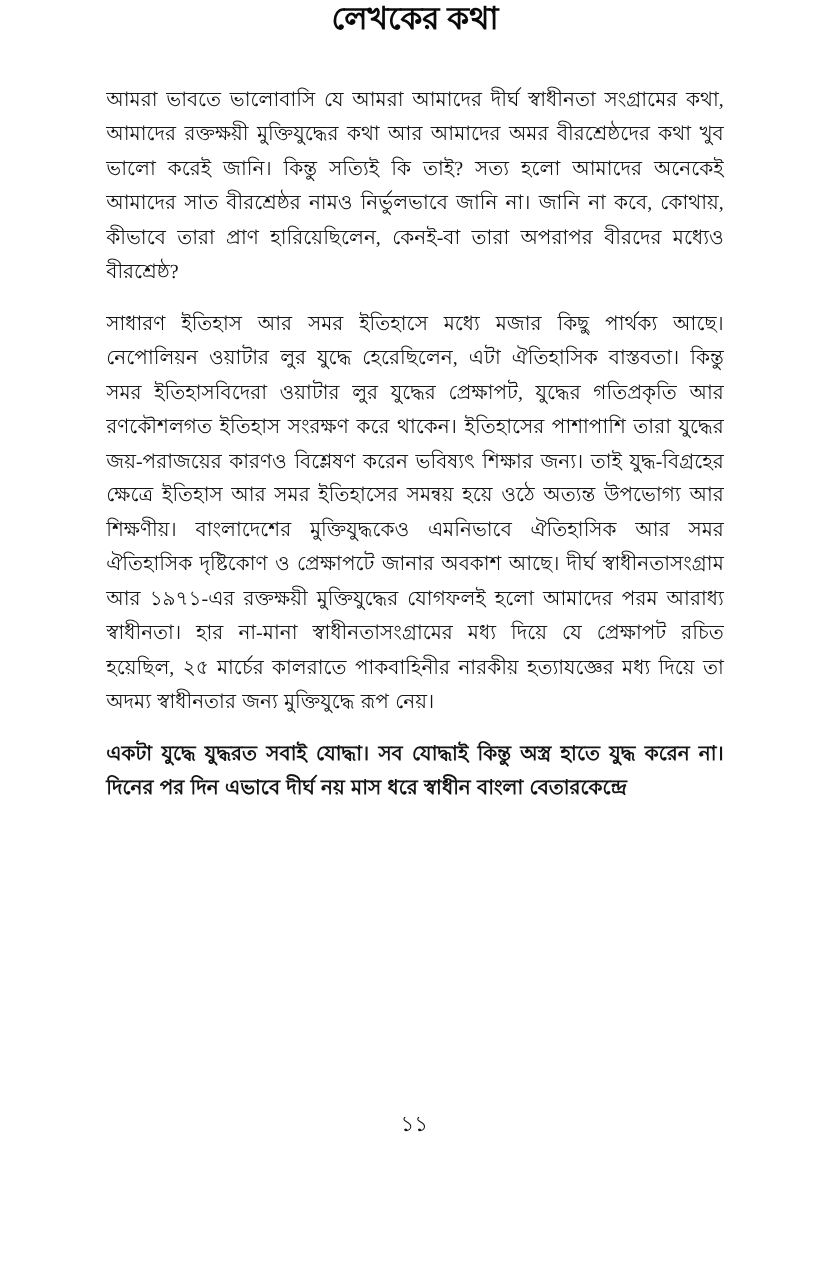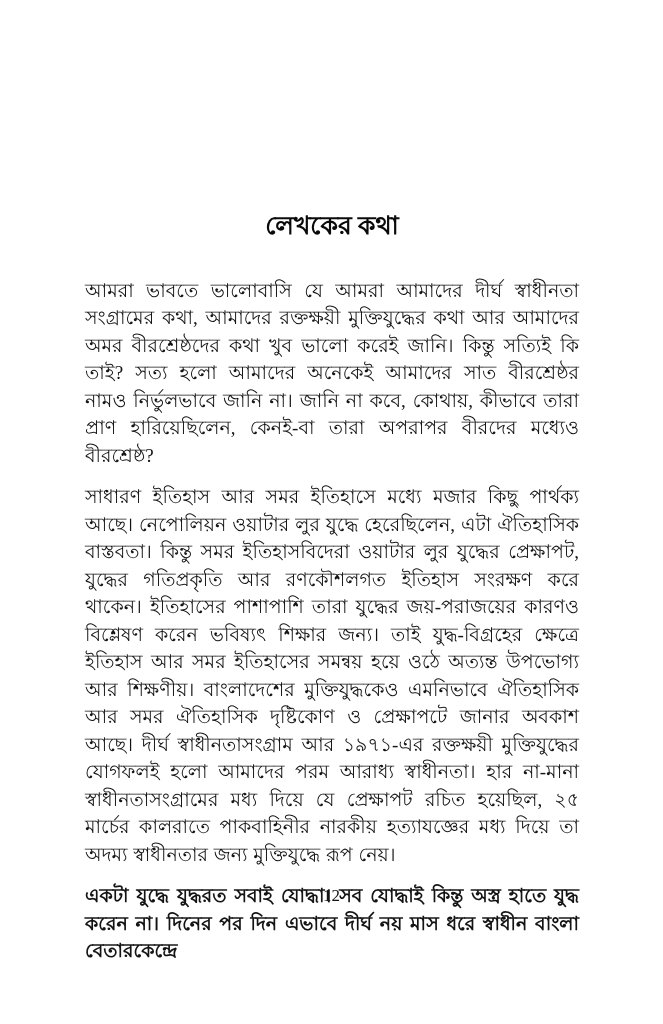--- a/index.html
+++ b/index.html
@@ -18,31 +18,30 @@
     box-sizing: border-box;
   }
   .content {
     position: absolute;
     left: 85px;
     top: 0;
     width: 494px;
   }
   .page-title {
     margin: 0;
-    padding-top: 210px;
     padding-bottom: 34px;
     text-align: center;
     font-size: 25px;
     font-weight: bold;
     line-height: 1.3;
     color: #0a0a0a;
   }
   .body-paragraph {
     margin: 0 0 14px 0;
-    font-size: 19px;
+    font-size: 16px;
     line-height: 27.5px;
     text-align: justify;
     text-justify: inter-word;
     word-spacing: 1px;
     color: #141414;
   }
   .body-paragraph:last-of-type {
     margin-bottom: 0;
     font-weight: bold;
   }
@@ -59,14 +58,14 @@
 </head>
 <body>
 
 <div class="book-page">
   <div class="content">
     <h1 class="page-title">লেখকের কথা</h1>
     <p class="body-paragraph">আমরা ভাবতে ভালোবাসি যে আমরা আমাদের দীর্ঘ স্বাধীনতা সংগ্রামের কথা, আমাদের রক্তক্ষয়ী মুক্তিযুদ্ধের কথা আর আমাদের অমর বীরশ্রেষ্ঠদের কথা খুব ভালো করেই জানি। কিন্তু সত্যিই কি তাই? সত্য হলো আমাদের অনেকেই আমাদের সাত বীরশ্রেষ্ঠর নামও নির্ভুলভাবে জানি না। জানি না কবে, কোথায়, কীভাবে তারা প্রাণ হারিয়েছিলেন, কেনই-বা তারা অপরাপর বীরদের মধ্যেও বীরশ্রেষ্ঠ?</p>
     <p class="body-paragraph">সাধারণ ইতিহাস আর সমর ইতিহাসে মধ্যে মজার কিছু পার্থক্য আছে। নেপোলিয়ন ওয়াটার লুর যুদ্ধে হেরেছিলেন, এটা ঐতিহাসিক বাস্তবতা। কিন্তু সমর ইতিহাসবিদেরা ওয়াটার লুর যুদ্ধের প্রেক্ষাপট, যুদ্ধের গতিপ্রকৃতি আর রণকৌশলগত ইতিহাস সংরক্ষণ করে থাকেন। ইতিহাসের পাশাপাশি তারা যুদ্ধের জয়-পরাজয়ের কারণও বিশ্লেষণ করেন ভবিষ্যৎ শিক্ষার জন্য। তাই যুদ্ধ-বিগ্রহের ক্ষেত্রে ইতিহাস আর সমর ইতিহাসের সমন্বয় হয়ে ওঠে অত্যন্ত উপভোগ্য আর শিক্ষণীয়। বাংলাদেশের মুক্তিযুদ্ধকেও এমনিভাবে ঐতিহাসিক আর সমর ঐতিহাসিক দৃষ্টিকোণ ও প্রেক্ষাপটে জানার অবকাশ আছে। দীর্ঘ স্বাধীনতাসংগ্রাম আর ১৯৭১-এর রক্তক্ষয়ী মুক্তিযুদ্ধের যোগফলই হলো আমাদের পরম আরাধ্য স্বাধীনতা। হার না-মানা স্বাধীনতাসংগ্রামের মধ্য দিয়ে যে প্রেক্ষাপট রচিত হয়েছিল, ২৫ মার্চের কালরাতে পাকবাহিনীর নারকীয় হত্যাযজ্ঞের মধ্য দিয়ে তা অদম্য স্বাধীনতার জন্য মুক্তিযুদ্ধে রূপ নেয়।</p>
     <p class="body-paragraph">একটা যুদ্ধে যুদ্ধরত সবাই যোদ্ধা। সব যোদ্ধাই কিন্তু অস্ত্র হাতে যুদ্ধ করেন না। দিনের পর দিন এভাবে দীর্ঘ নয় মাস ধরে স্বাধীন বাংলা বেতারকেন্দ্রে</p>
   </div>
-  <div class="page-number">12</div>
+  <div class="page-number">১১</div>
 </div>
 
 </body></html>

